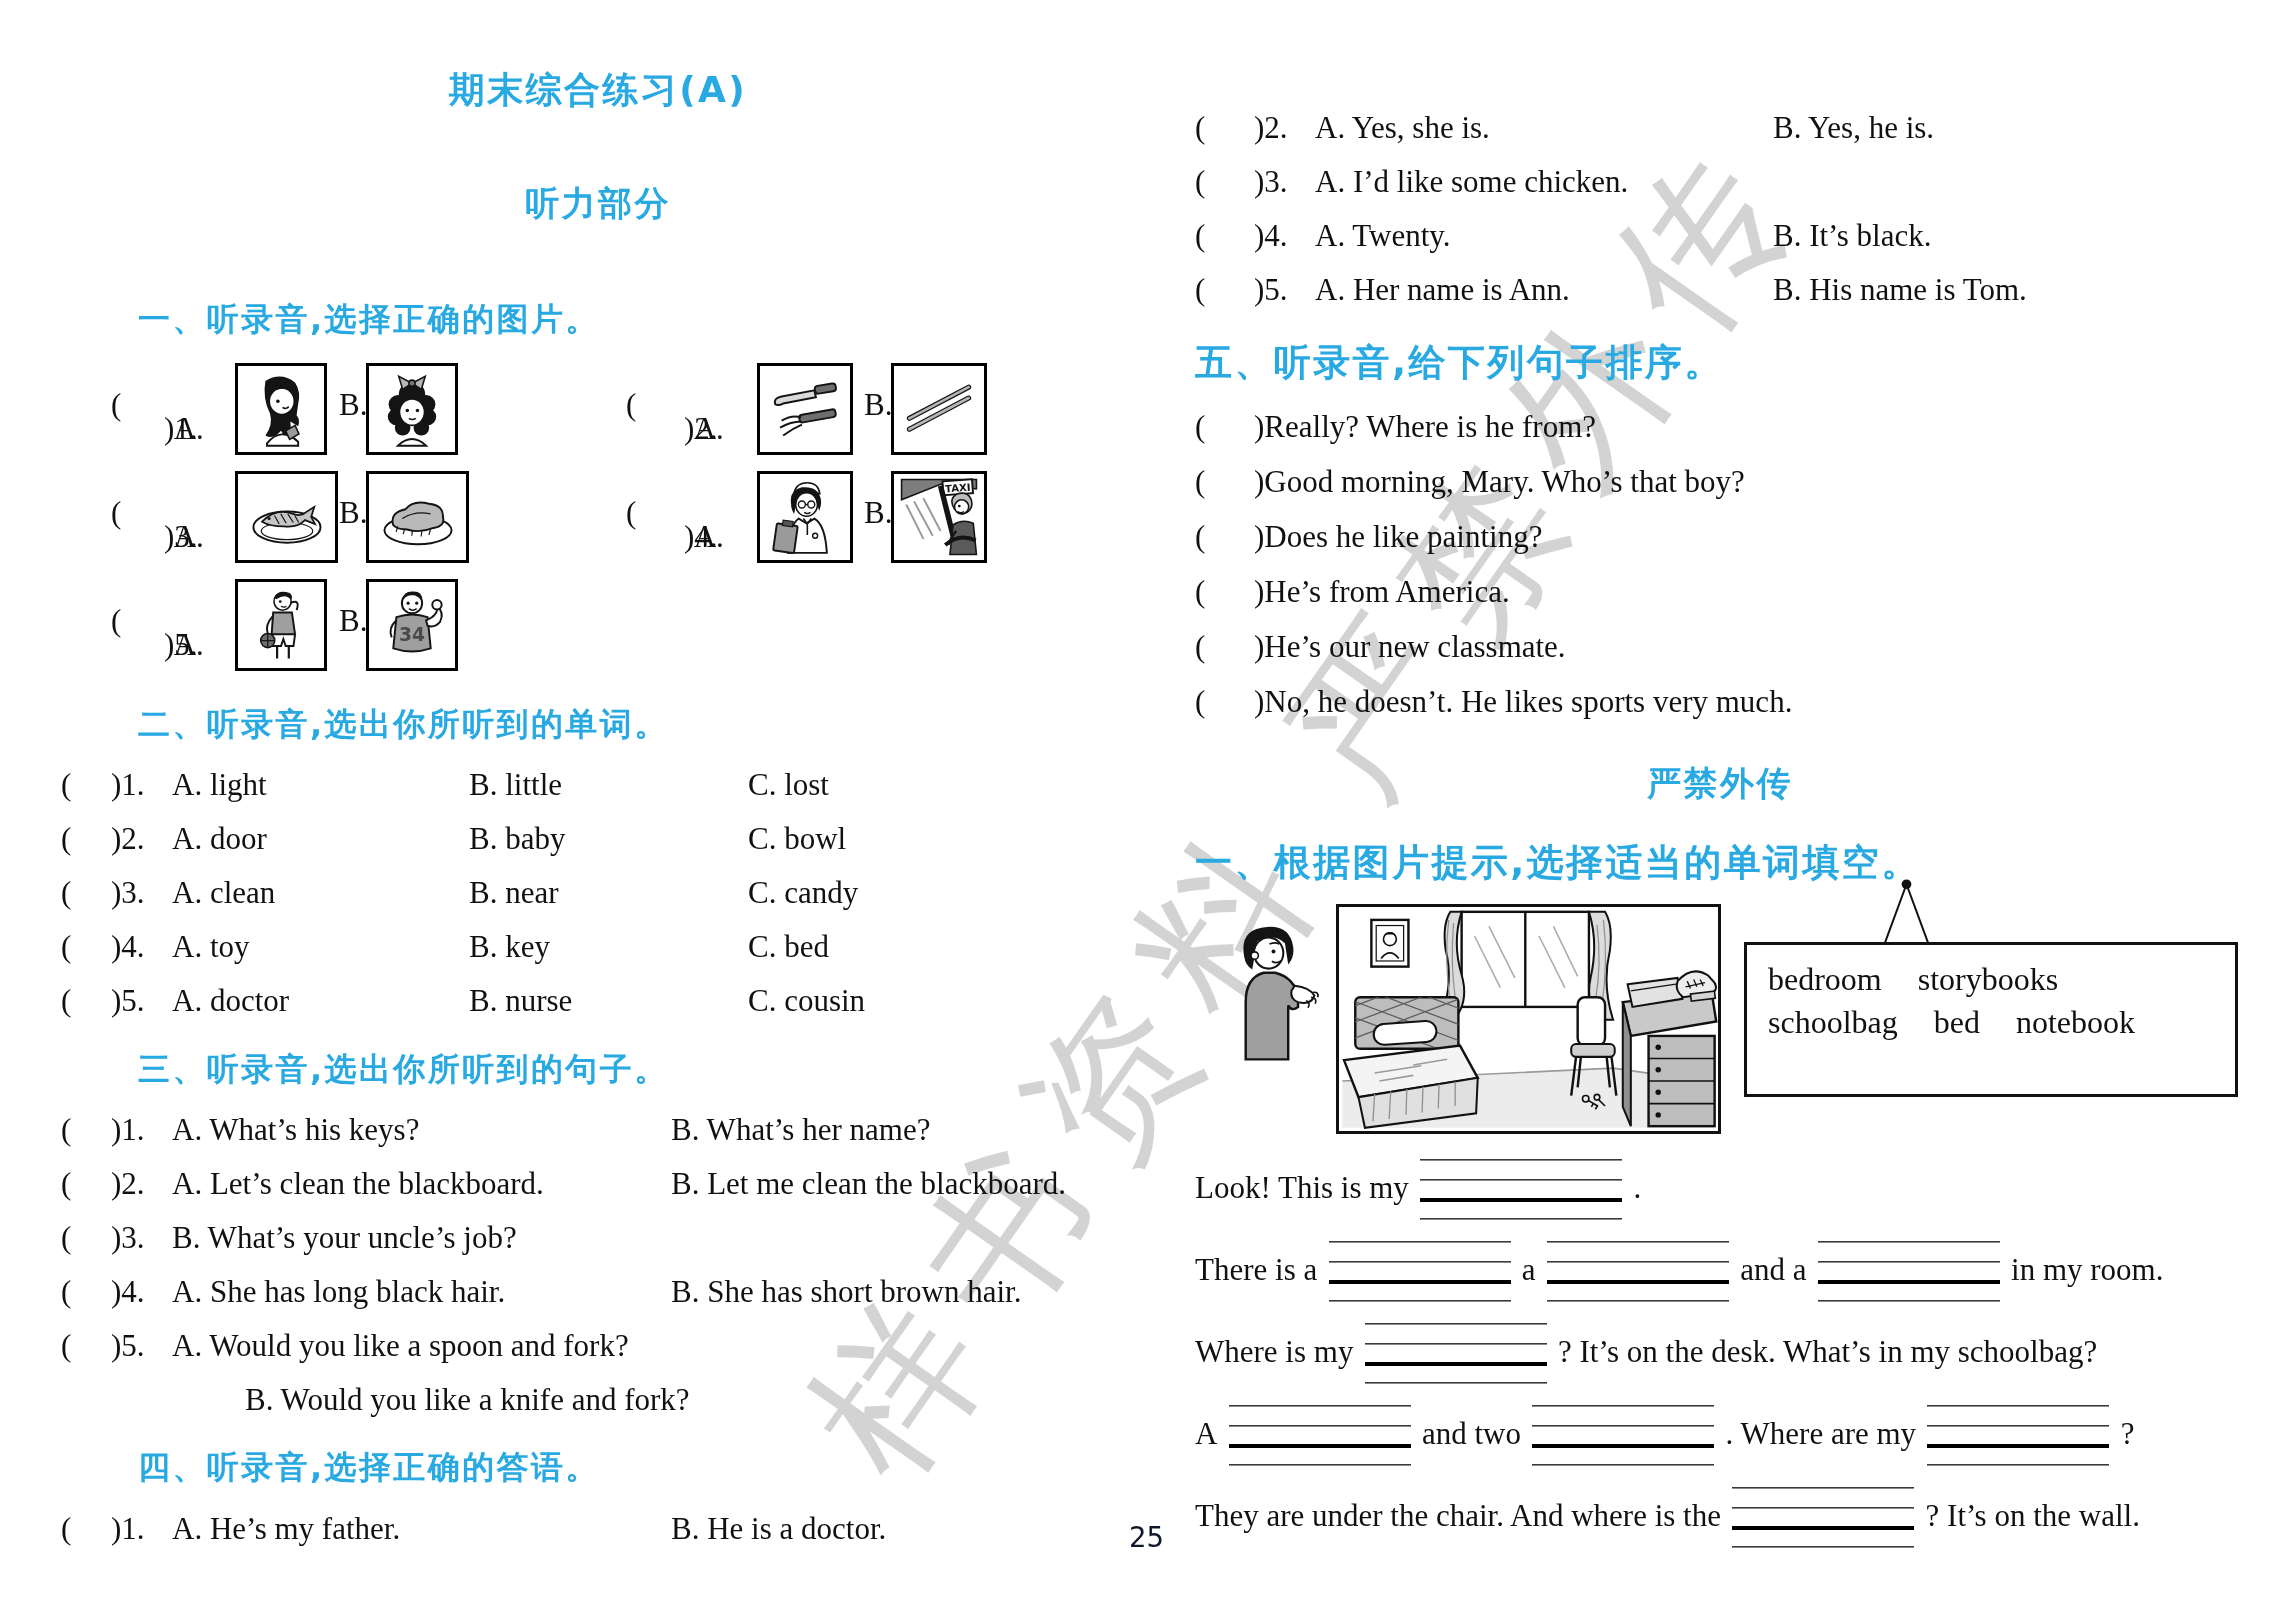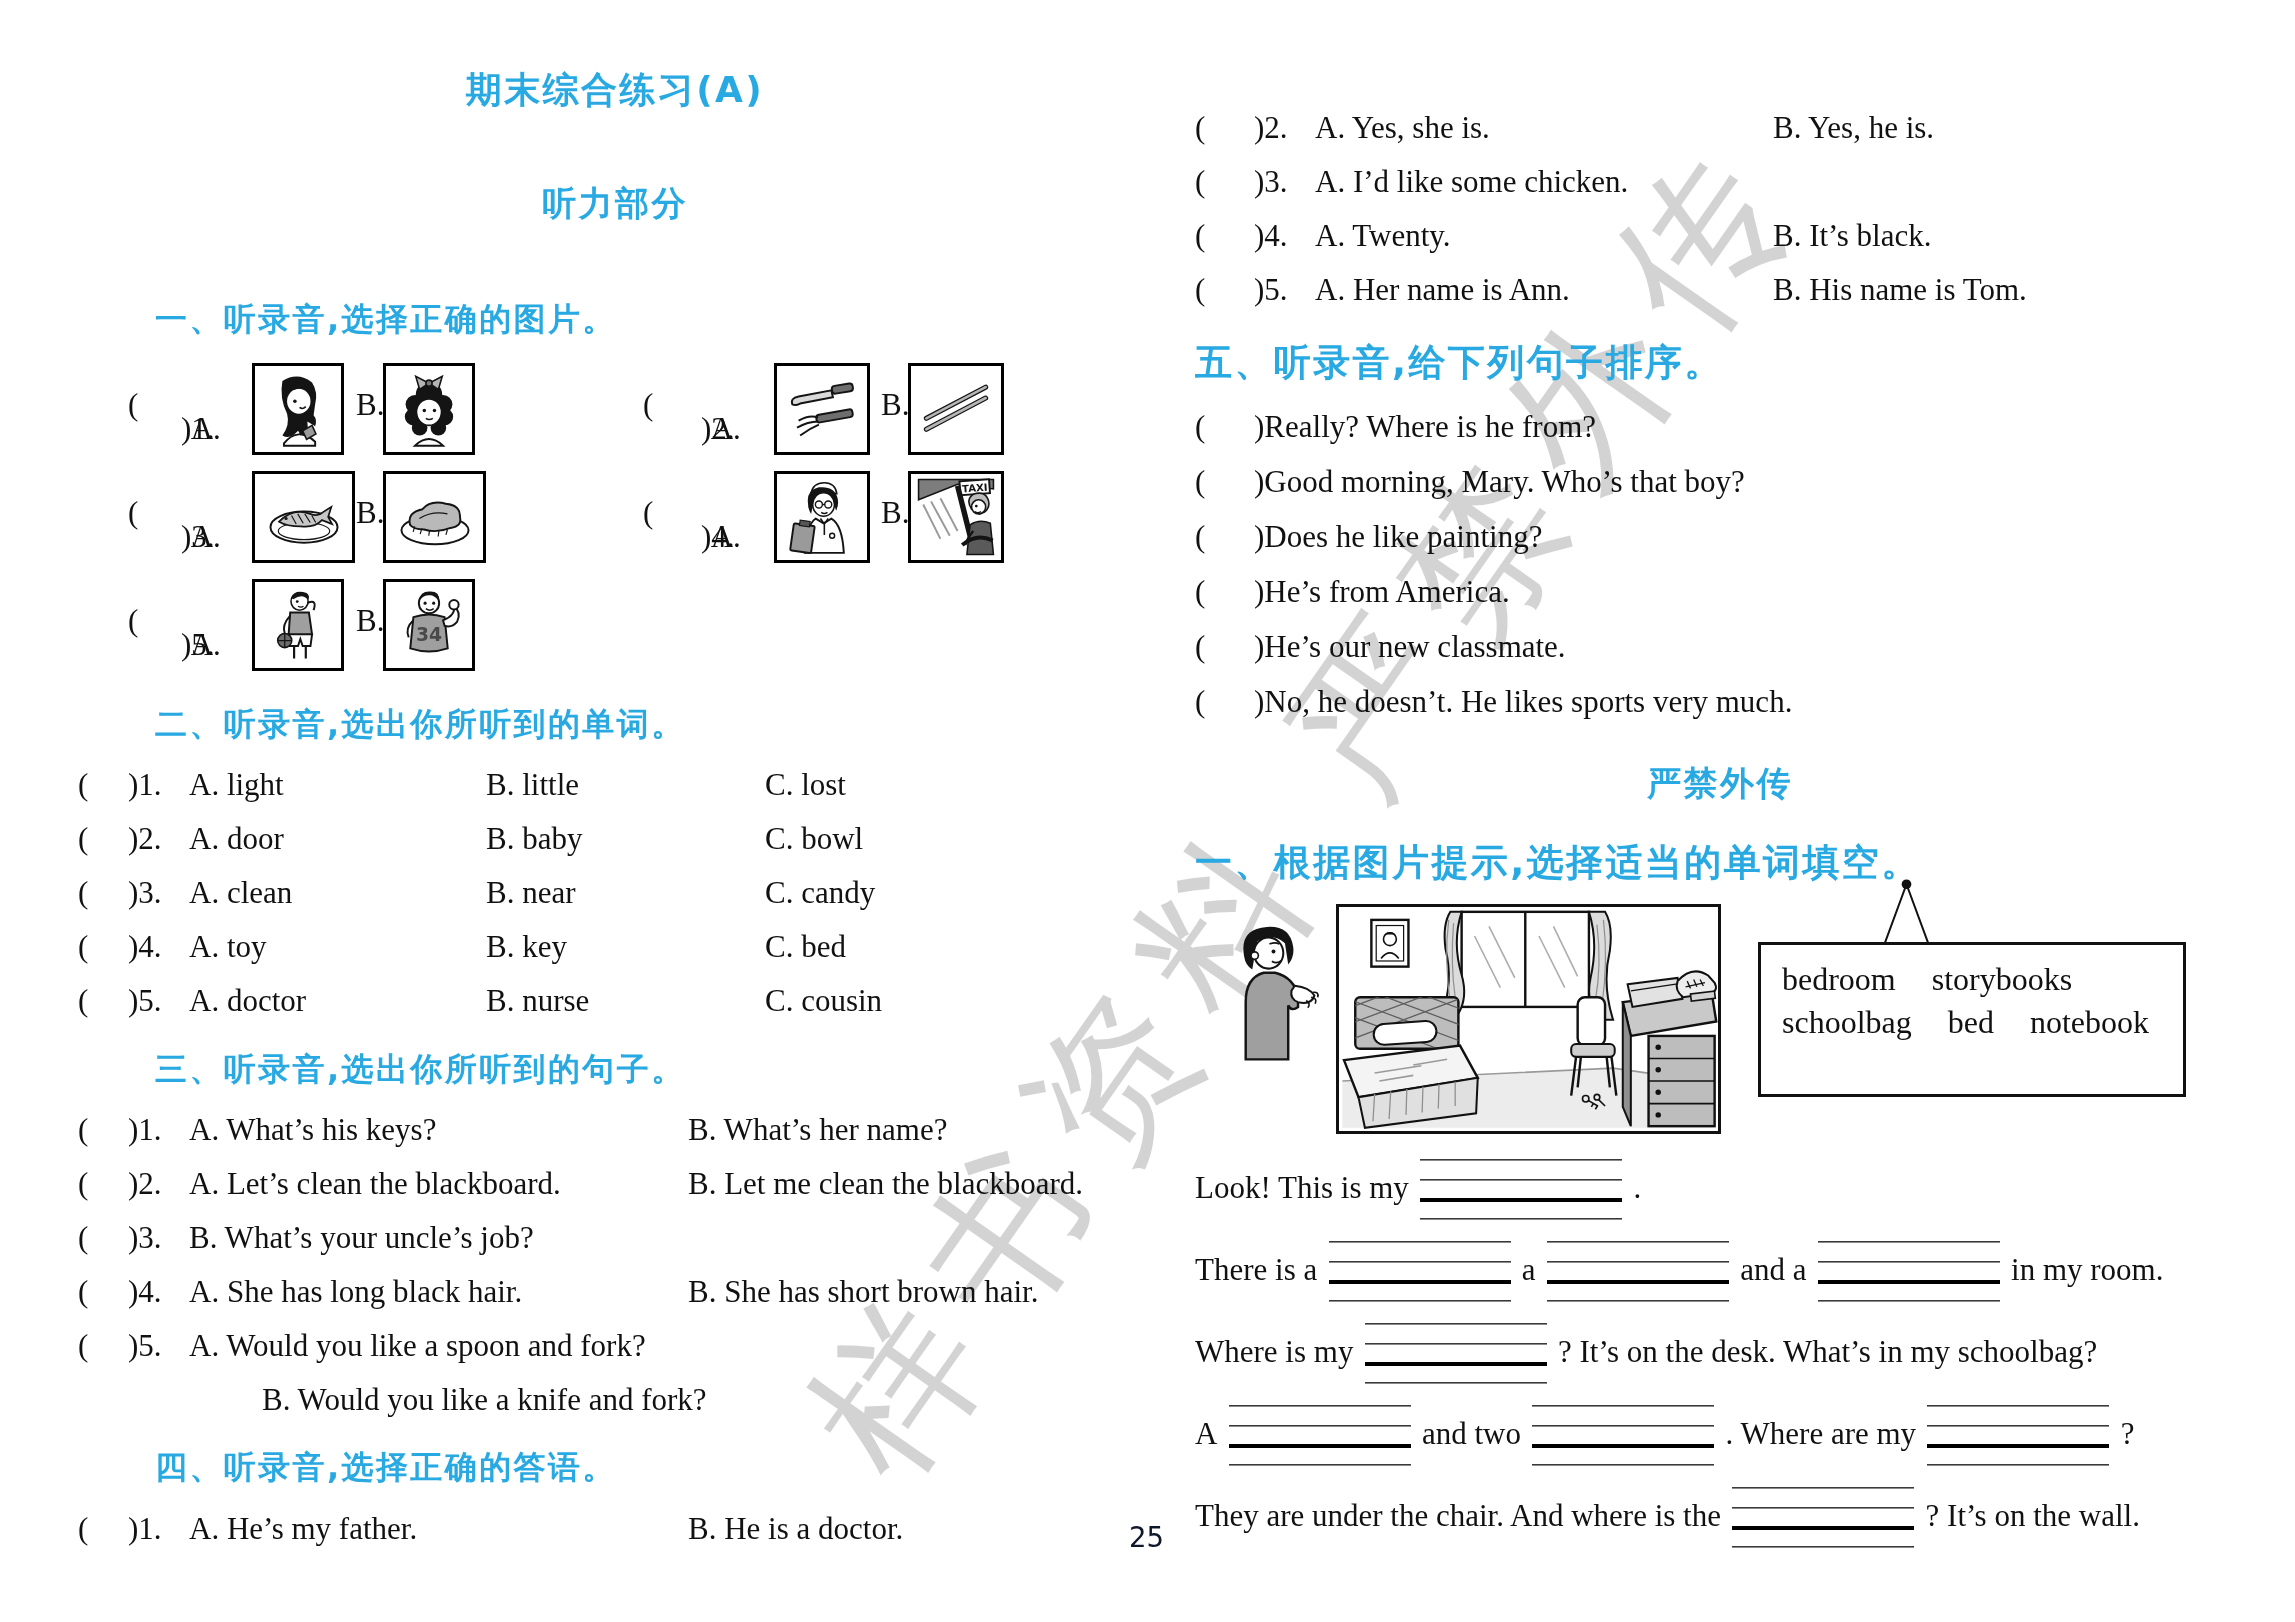--- a/index.html
+++ b/index.html
@@ -4,21 +4,21 @@
 <style>
   :root{ --accent:#29a9e2; }
   html,body{margin:0;padding:0;background:#fff;}
   .page{position:relative;width:2295px;height:1623px;background:#fff;overflow:hidden;
         font-family:"Liberation Serif","DejaVu Serif",serif;color:#111;}
   
   .watermark{position:absolute;left:1308px;top:807px;transform:translate(-50%,-50%) rotate(-55deg);
              font-family:"DejaVu Sans",sans-serif;font-size:161px;letter-spacing:27.5px;
              color:#000;opacity:.17;white-space:nowrap;z-index:0;}
   .col{position:absolute;top:48px;z-index:1;}
-  .col-left{left:78px;width:1074px;}
+  .col-left{left:61px;width:1074px;}
   .col-right{left:1195px;width:1050px;}
   
   .zh{font-family:"DejaVu Sans",sans-serif;font-weight:700;color:var(--accent);letter-spacing:2.4px;}
   .title{font-size:36px;text-align:center;margin:18px 0 0;}
   .part-header{font-size:34px;text-align:center;margin:66px 0 0;}
   .sec-heading{font-size:32px;margin:29px 0 0 77px;}
   .sec-heading.first{margin-top:71px;}
   
   .picrow{position:relative;height:95px;margin-top:13px;}
   .picrow.first{margin-top:21px;}
@@ -35,21 +35,21 @@
   .orow{display:grid;grid-template-columns:59px auto;line-height:55px;font-size:31px;}
   .rows{margin-top:11.3px;}
   .rows-right-first{margin-top:53px;}
   
   .writ-header{font-size:34px;text-align:center;margin:32px 0 0;}
   .writ-heading{font-size:37px;margin:31px 0 0;}
   .imagesrow{position:relative;height:239px;margin-top:14.5px;}
   .scenebox{position:absolute;left:141px;top:1.6px;width:379px;height:224px;border:3.2px solid #111;background:#fff;}
   .scenebox svg{width:100%;height:100%;}
   .boy{position:absolute;left:29px;top:19.4px;width:99px;height:139px;}
-  .wordbox{position:absolute;left:563px;top:39px;width:428px;height:155px;border:3.2px solid #111;
+  .wordbox{position:absolute;left:549px;top:39px;width:494px;height:155px;border:3.2px solid #111;
            box-sizing:border-box;padding:13px 21px;font-size:32px;line-height:43px;background:#fff;}
   .wordbox span{margin-right:36px;}
   .pointer{position:absolute;left:651px;top:-26px;width:121px;height:90px;overflow:visible;}
   
   .fillline{font-size:31px;line-height:82px;white-space:nowrap;}
   .bl{display:inline-block;width:182px;height:61px;vertical-align:-22.6px;margin:0 11.3px;
       background-image:linear-gradient(#3a3a3a,#3a3a3a),linear-gradient(#3a3a3a,#3a3a3a),
                        linear-gradient(#000,#000),linear-gradient(#3a3a3a,#3a3a3a);
       background-size:100% 1.6px,100% 1.6px,100% 4px,100% 1.6px;
       background-position:0 0,0 19.4px,0 39px,0 59px;background-repeat:no-repeat;}

